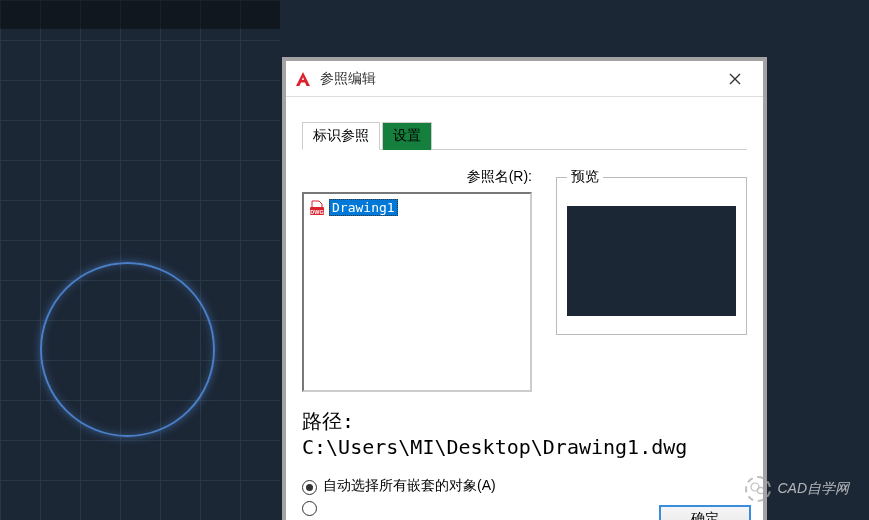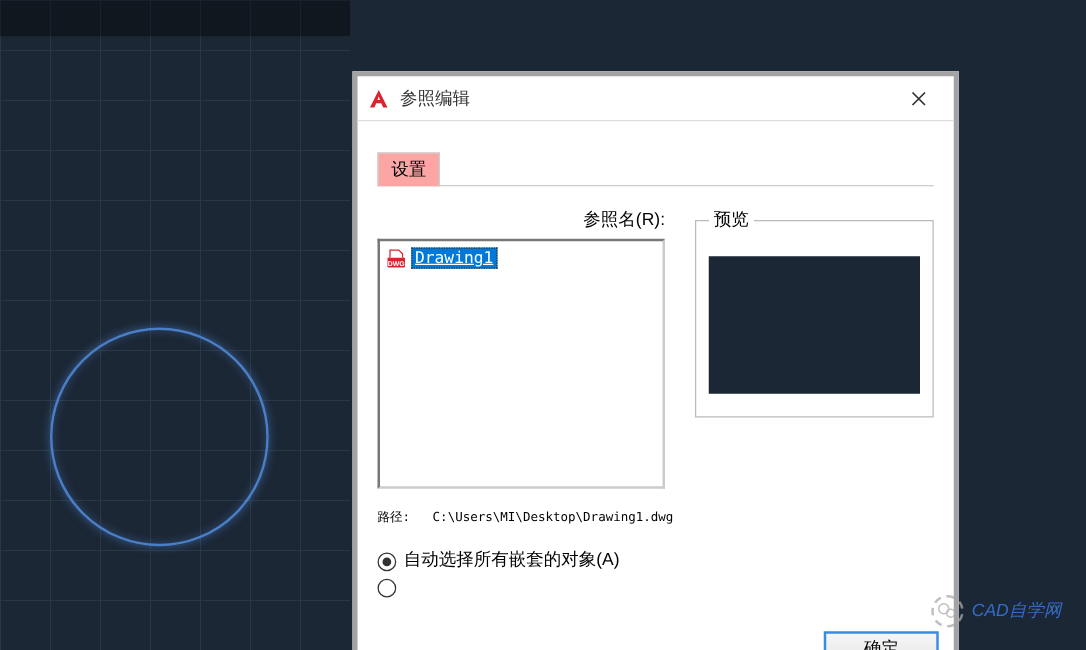--- a/index.html
+++ b/index.html
@@ -10,42 +10,42 @@
 .dialog { position: absolute; left: 282px; top: 29px; width: 485px; height: 490px; background: #fff; border: 4px solid #a3a3a3; margin-top: 28px; }
 .titlebar { height: 36px; display: flex; align-items: center; padding: 0 8px; border-bottom: 1px solid #ddd; }
 .app-icon { width: 18px; height: 18px; margin-right: 8px; display: flex; align-items: center; justify-content: center; }
 .app-icon svg { width: 18px; height: 18px; }
 .dialog-title { flex: 1; font-size: 14px; color: #333; }
 .close-btn { width: 40px; height: 30px; display: flex; align-items: center; justify-content: center; cursor: pointer; }
 .dialog-body { padding: 8px 16px 0 16px; }
 .tabs { display: flex; border-bottom: 1px solid #ccc; margin-top: 16px; }
 .tab { padding: 4px 10px; border: 1px solid #ccc; border-bottom: none; background: #fff; position: relative; top: 1px; margin-right: 2px; cursor: pointer; font-size: 14px; }
 .tab.active { background: #fff; border-bottom: 1px solid #fff; }
-.tab.inactive { background: #fca5a5; }
+.tab.inactive { background: #15803d; }
 .content-row { display: flex; margin-top: 18px; gap: 24px; }
 .ref-col { flex: 0 0 230px; text-align: right; }
 .preview-col { flex: 1; }
 .field-label { font-size: 14px; margin-bottom: 6px; display: block; }
 .tree-box { width: 230px; height: 200px; border: 2px inset #ccc; padding: 4px; background: #fff; }
 .tree-item { display: flex; align-items: center; gap: 4px; padding: 1px; cursor: pointer; }
 .dwg-icon { width: 16px; height: 16px; display: inline-block; }
-.tree-text { background: #0078d7; color: #fff; border: 1px dotted #333; padding: 0 2px; font-family: Consolas, monospace; font-size: 13px; text-decoration: underline; }
+.tree-text { background: #0078d7; color: #fff; border: 1px dotted #333; padding: 0 2px; font-family: Consolas, monospace; font-size: 13px; }
 .preview-fieldset { border: 1px solid #bbb; padding: 14px 10px 18px; margin-top: 0; }
 .preview-legend { font-size: 14px; padding: 0 4px; }
 .preview-canvas { width: 100%; height: 110px; background: #1c2735; margin-top: 6px; }
-.path-row { margin-top: 16px; font-size: 10px; font-family: SimSun, Consolas, monospace; }
+.path-row { margin-top: 16px; font-size: 20px; font-family: SimSun, Consolas, monospace; }
 .path-row span { margin-right: 12px; }
 .radio-group { margin-top: 18px; }
 .radio-row { display: flex; align-items: flex-end; margin-bottom: 6px; cursor: pointer; }
 .radio-outer { width: 15px; height: 15px; border: 1px solid #333; border-radius: 50%; margin-right: 6px; display: flex; align-items: center; justify-content: center; }
 .radio-inner { width: 7px; height: 7px; border-radius: 50%; background: #333; }
 .button-bar { position: absolute; bottom: 10px; right: 12px; display: flex; }
 .btn { width: 92px; height: 28px; border: 1px solid #888; background: linear-gradient(#f6f6f6,#e6e6e6); font-size: 14px; cursor: pointer; display: flex; align-items: center; justify-content: center; }
 .btn.primary { border: 2px solid #3a8dde; }
-.watermark { position: absolute; right: 20px; bottom: 18px; display: flex; align-items: center; gap: 6px; color: #3b82f6; font-size: 14px; opacity: 0.75; pointer-events: none; font-style: italic; }
+.watermark { position: absolute; right: 20px; bottom: 18px; display: flex; align-items: center; gap: 6px; color: #e5e5e5; font-size: 14px; opacity: 0.75; pointer-events: none; font-style: italic; }
 .wechat-icon { width: 26px; height: 26px; border: 2px dashed #aaa; border-radius: 50%; display: flex; align-items: center; justify-content: center; }
 </style>
 </head>
 <body>
 
 <div class="canvas-bg">
   <div class="circle"></div>
 </div>
 <div class="mask-left"></div>
 
@@ -59,20 +59,21 @@
     <span class="dialog-title">参照编辑</span>
     <div class="close-btn">
       <svg width="12" height="12" viewBox="0 0 12 12">
           <path d="M1 1 L11 11 M11 1 L1 11" stroke="#333" stroke-width="1.4"></path>
         </svg>
     </div>
   </div>
 
   <div class="dialog-body">
     <div class="tabs">
+      <div class="tab active">标识参照</div>
       <div class="tab inactive">设置</div>
     </div>
 
     <div class="content-row">
       <div class="ref-col">
         <span class="field-label">参照名(R):</span>
         <div class="tree-box">
           <div class="tree-item">
             <span class="dwg-icon">
               <svg viewBox="0 0 16 16">

